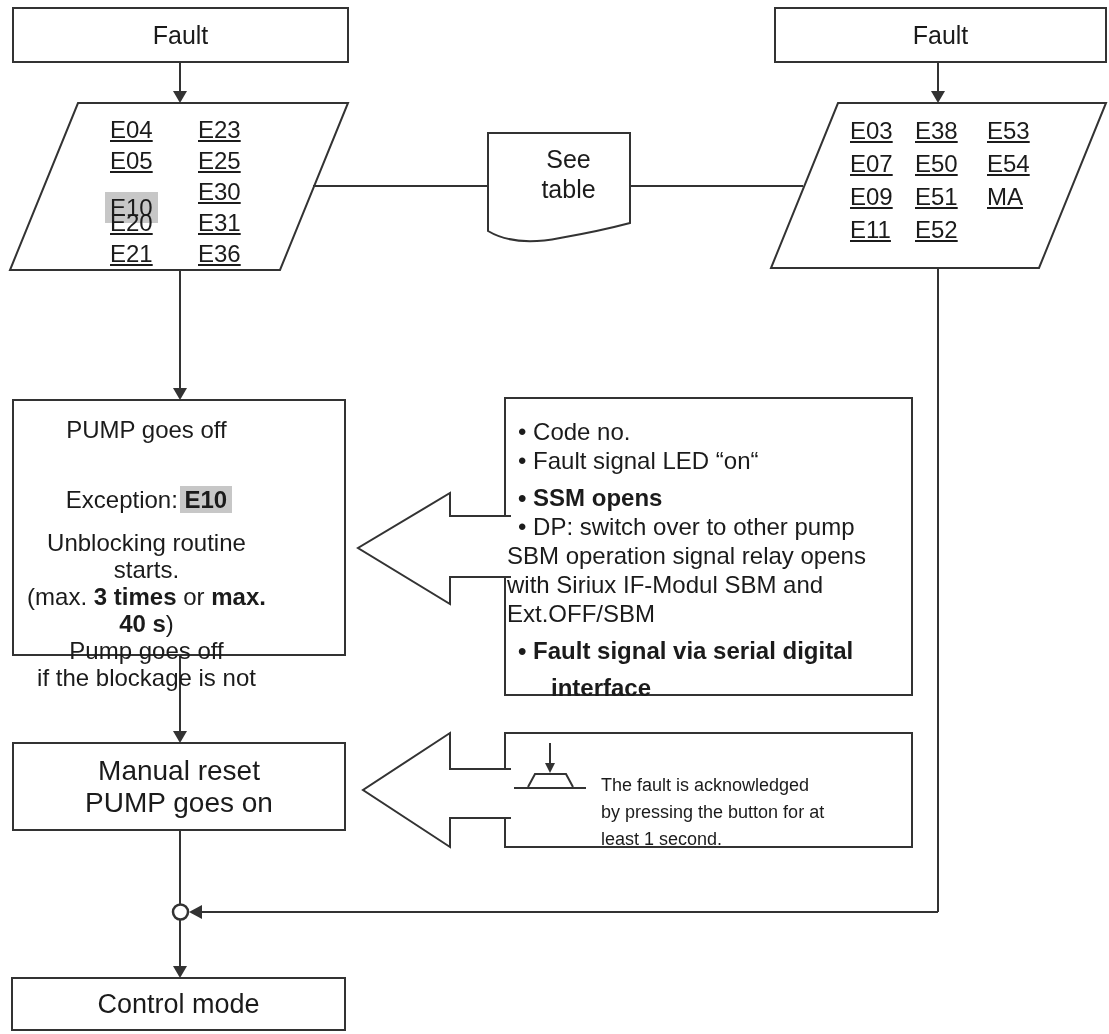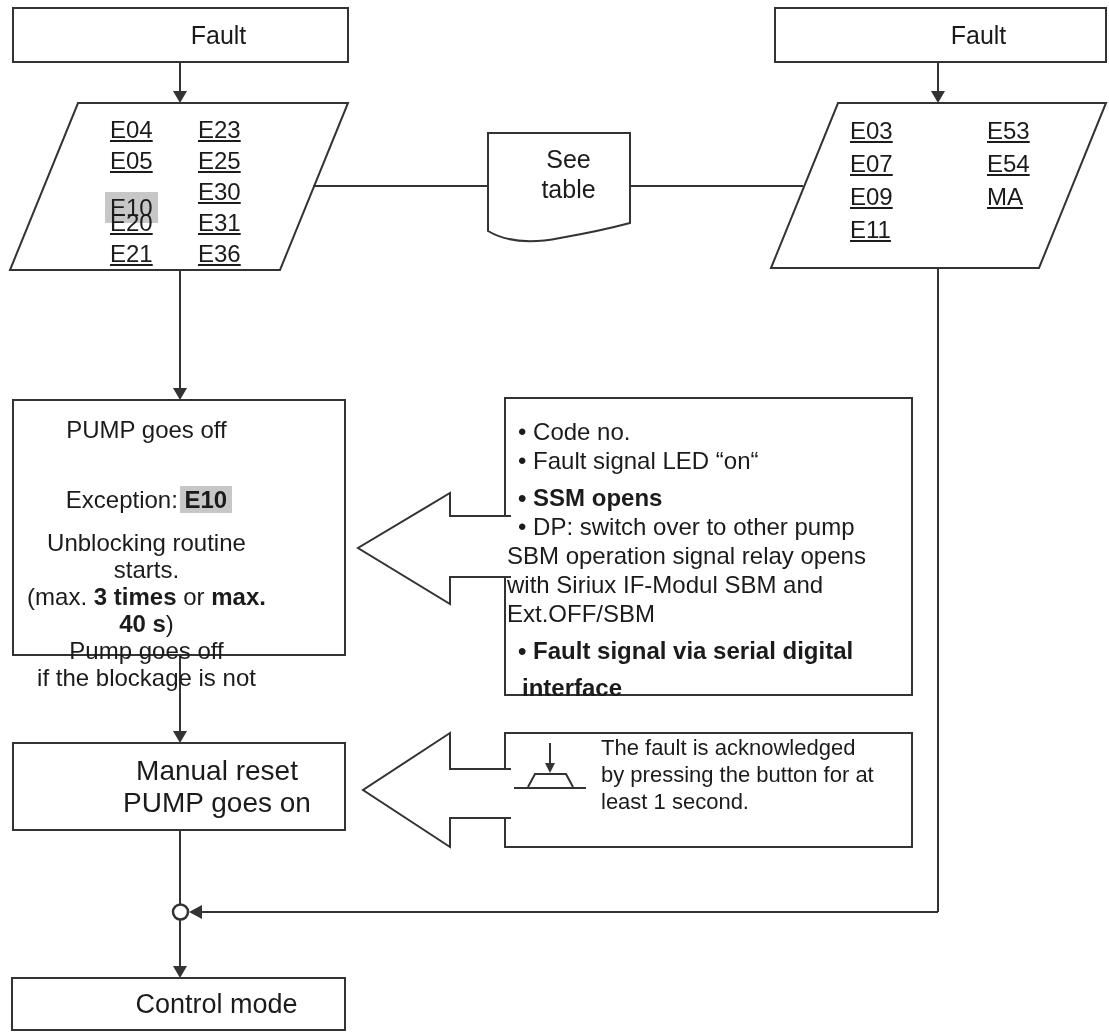--- a/index.html
+++ b/index.html
@@ -16,21 +16,21 @@
   }
   svg.layer{position:absolute;left:0;top:0;}
   .shape{fill:#ffffff;stroke:var(--line);stroke-width:2;}
   .conn{stroke:var(--line);stroke-width:2;fill:none;}
   .head{fill:var(--line);stroke:none;}
   .block-arrow{fill:#ffffff;stroke:var(--line);stroke-width:2;stroke-linejoin:miter;}
   .junction{fill:#ffffff;stroke:var(--line);stroke-width:2.5;}
   .icon-stroke{stroke:var(--line);stroke-width:2;fill:none;}
 
   .abs{position:absolute;}
-  .center{display:flex;align-items:center;justify-content:center;text-align:center;padding-left:38px;}
+  .center{display:flex;align-items:center;justify-content:center;text-align:center;}
 
   .fault-label{font-size:25px;}
   .fault-left-label{left:13px;top:8px;width:335px;height:54px;}
   .fault-right-label{left:775px;top:8px;width:331px;height:54px;}
 
   .code-col{white-space:nowrap;text-decoration:underline;}
   .rows31 .code-row{height:31px;line-height:31px;font-size:24px;}
   .rows33 .code-row{height:33px;line-height:33px;font-size:24px;}
   .lcol0{left:110px;top:114px;} .lcol1{left:198px;top:114px;}
   .rcol0{left:850px;top:114px;} .rcol1{left:915px;top:114px;} .rcol2{left:987px;top:114px;}
@@ -39,25 +39,25 @@
 
   .see-table-text{left:488px;top:144px;width:161px;text-align:center;font-size:25px;line-height:30px;}
 
   .pump-lines{left:15px;top:416px;width:263px;text-align:center;font-size:24px;line-height:27px;}
   .pump-line{min-height:27px;}
   .b{font-weight:bold;}
 
   .effects-list{left:507px;top:417px;width:402px;font-size:24px;line-height:29px;}
   .eff-line{white-space:nowrap;}
   .eff-line.bullet{padding-left:11px;}
-  .eff-line.indent{padding-left:15px;}
+  .eff-line.indent{padding-left:44px;}
   .eff-line.bold{font-weight:bold;margin-top:8px;}
 
   .manual-label{left:13px;top:743px;width:332px;height:87px;font-size:28px;line-height:32px;flex-direction:column;}
-  .ack-lines{left:601px;top:734px;font-size:22px;line-height:27px;white-space:nowrap;}
+  .ack-lines{left:601px;top:772px;font-size:18px;line-height:27px;white-space:nowrap;}
   .control-label{left:12px;top:978px;width:333px;height:52px;font-size:27px;}
 </style>
 </head>
 <body>
 
 <div class="canvas">
 
   <svg class="layer" width="1109" height="1034" viewBox="0 0 1109 1034">
 
     <rect class="shape" x="13" y="8" width="335" height="54"></rect>
@@ -116,20 +116,26 @@
       <div class="code-row"><span>E30</span></div>
       <div class="code-row"><span>E31</span></div>
       <div class="code-row"><span>E36</span></div>
     </div>
   <div class="abs code-col rows33 rcol0">
       <div class="code-row"><span>E03</span></div>
       <div class="code-row"><span>E07</span></div>
       <div class="code-row"><span>E09</span></div>
       <div class="code-row"><span>E11</span></div>
     </div>
+  <div class="abs code-col rows33 rcol1">
+      <div class="code-row"><span>E38</span></div>
+      <div class="code-row"><span>E50</span></div>
+      <div class="code-row"><span>E51</span></div>
+      <div class="code-row"><span>E52</span></div>
+    </div>
   <div class="abs code-col rows33 rcol2">
       <div class="code-row"><span>E53</span></div>
       <div class="code-row"><span>E54</span></div>
       <div class="code-row"><span>MA</span></div>
     </div>
 
   <div class="abs see-table-text">
     <div>See</div>
     <div>table</div>
   </div>

